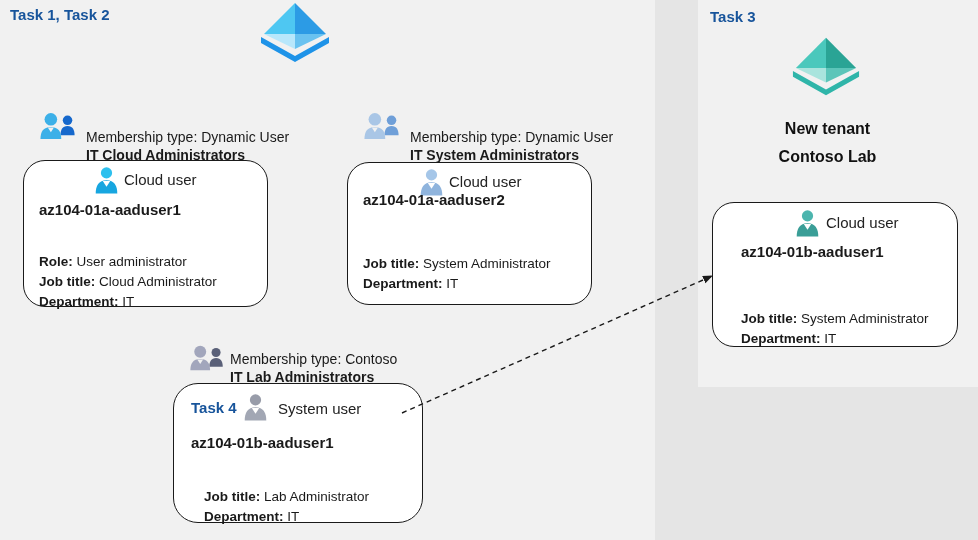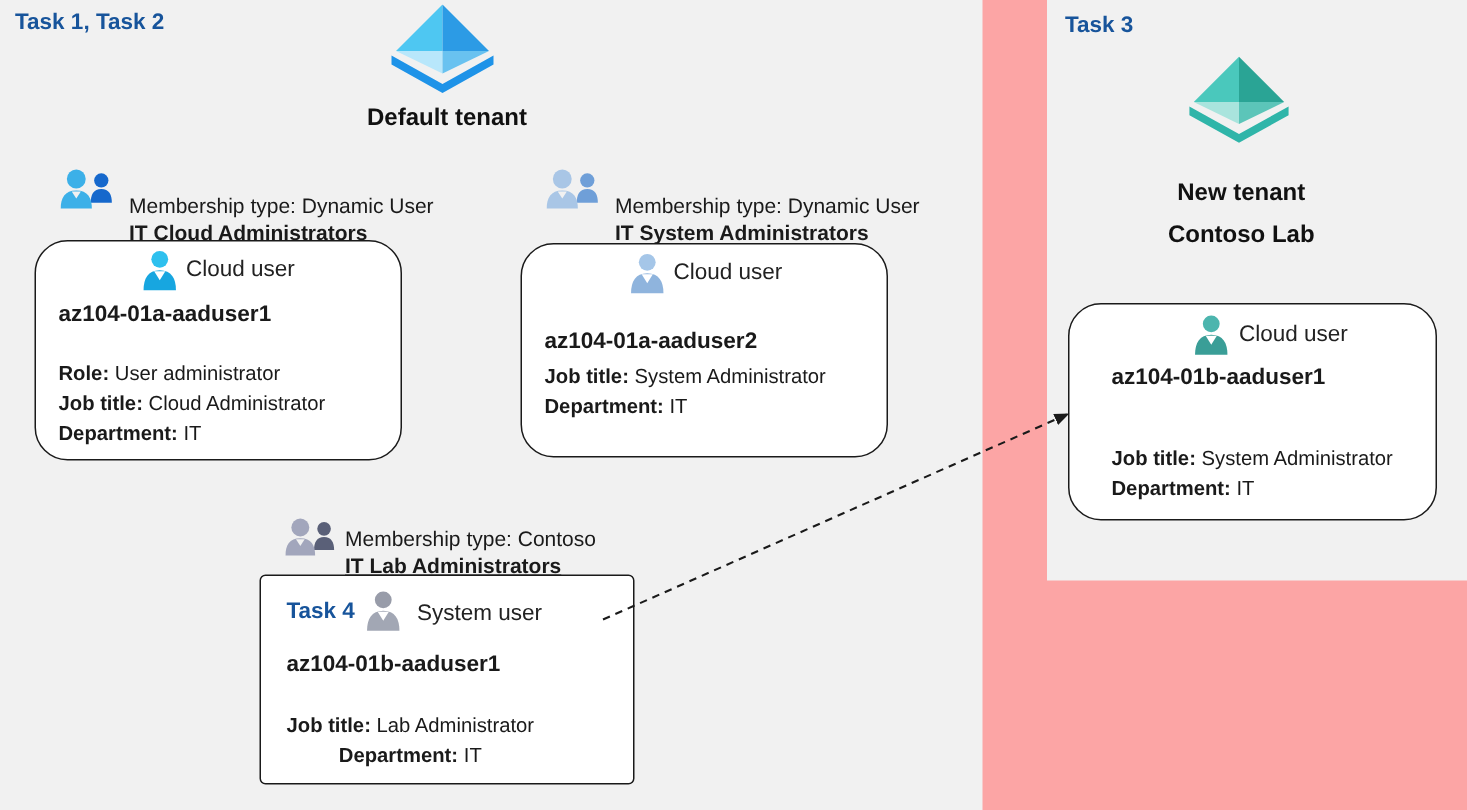--- a/index.html
+++ b/index.html
@@ -1,39 +1,39 @@
 <!DOCTYPE html>
 <html><head>
 <meta charset="utf-8">
 <style>
   html,body{margin:0;padding:0;background:#ffffff;}
   .canvas{
     position:relative;width:978px;height:540px;overflow:hidden;
     font-family:"Liberation Sans","DejaVu Sans",sans-serif;
-    color:#1a1a1a;background:#fca5a5;
+    color:#1a1a1a;background:#e5e5e5;
   }
   .panel{position:absolute;background:#f1f1f1;}
   .panel-left{left:0;top:0;width:655px;height:540px;}
   .panel-right{left:698px;top:0;width:280px;height:387px;}
 
   .task-label{position:absolute;font-size:15px;font-weight:bold;color:#17549b;white-space:nowrap;}
 
   .tenant-title{position:absolute;font-size:16px;font-weight:bold;text-align:center;color:#111;white-space:nowrap;}
 
   .group-name{position:absolute;font-size:14px;font-weight:bold;white-space:nowrap;margin-top:42px;}
   .membership{position:absolute;font-size:14px;white-space:nowrap;}
   .membership b{font-weight:normal;}
 
   .card{
     position:absolute;background:#ffffff;border:1.4px solid #1a1a1a;
     border-radius:22px;box-sizing:border-box;
   }
   .card-usertype{position:absolute;font-size:15px;color:#222;white-space:nowrap;}
   .card-username{position:absolute;font-size:15px;font-weight:bold;white-space:nowrap;}
-  .card-details{position:absolute;font-size:13.5px;line-height:20px;white-space:nowrap;}
+  .card-details{position:absolute;font-size:13.5px;line-height:20px;white-space:nowrap;margin-top:13px;}
   .card-details b{font-weight:bold;}
   .card-task{position:absolute;font-size:15px;font-weight:bold;color:#17549b;white-space:nowrap;}
 
   svg{position:absolute;display:block;}
   .overlay{left:0;top:0;pointer-events:none;}
 
   
   .t-blue .f1{fill:#4ec7f2}.t-blue .f2{fill:#2c9be5}.t-blue .f3{fill:#b8e7fb}.t-blue .f4{fill:#69c2f0}.t-blue .rim{fill:#1e93e8}
   .t-teal .f1{fill:#4ac8bc}.t-teal .f2{fill:#2aa495}.t-teal .f3{fill:#a9e4dd}.t-teal .f4{fill:#5cc5b9}.t-teal .rim{fill:#2fb5a9}
 
@@ -60,21 +60,20 @@
 
   <div class="task-label" style="left:10px;top:6px;">Task 1, Task 2</div>
 
   <svg class="tenant-icon t-blue" style="left:258px;top:3px;" width="74" height="62" viewBox="0 0 72 62" aria-hidden="true">
     <polygon class="f1" points="36,0 5,31 36,31"></polygon>
     <polygon class="f2" points="36,0 67,31 36,31"></polygon>
     <polygon class="f3" points="5,31 36,31 36,46"></polygon>
     <polygon class="f4" points="67,31 36,31 36,46"></polygon>
     <path class="rim" d="M2 34 L36 53 L70 34 L70 40 L36 59 L2 40 Z"></path>
   </svg>
-  <div class="tenant-title" style="left:222px;top:70px;width:152px;">Default tenant</div>
 
   <svg class="group-icon g1" style="left:38px;top:111px;" width="40" height="30" viewBox="0 0 42 30" aria-hidden="true">
     <circle class="back" cx="31" cy="9" r="5"></circle>
     <path class="back" d="M31 15 C25.6 15 23.6 19 23.6 24.6 L38.4 24.6 C38.4 19 36.4 15 31 15 Z"></path>
     <circle class="front" cx="13.5" cy="8" r="6.6"></circle>
     <path class="front" d="M13.5 16 C5.4 16 2.6 21.2 2.6 28.6 L24.4 28.6 C24.4 21.2 21.6 16 13.5 16 Z"></path>
     <path class="notch" d="M10.3 16.7 L13.5 21.6 L16.7 16.7 Z"></path>
   </svg>
   <div class="group-name" style="left:86px;top:105px;">IT Cloud Administrators</div>
   <div class="membership" style="left:86px;top:129px;">
@@ -110,50 +109,50 @@
     <span>Dynamic User</span>
   </div>
 
   <div class="card" style="left:347px;top:162px;width:245px;height:143px;">
     <svg class="person-icon p-steel" style="left:70px;top:5px;" width="27" height="30" viewBox="0 0 26 28" aria-hidden="true">
       <circle class="head" cx="13" cy="6.2" r="5.4"></circle>
       <path class="body" d="M13 13.2 C5.4 13.2 2.6 18.6 2.6 26 L23.4 26 C23.4 18.6 20.6 13.2 13 13.2 Z"></path>
       <path class="notch" d="M9.4 13.9 L13 19.6 L16.6 13.9 Z"></path>
     </svg>
     <div class="card-usertype" style="left:101px;top:10px;">Cloud user</div>
-    <div class="card-username" style="left:15px;top:56px;">az104-01a-aaduser2</div>
+    <div class="card-username" style="left:15px;top:28px;">az104-01a-aaduser2</div>
     <div class="card-details" style="left:15px;top:78px;">
       <div><b>Job title:</b> <span>System Administrator</span></div>
       <div><b>Department:</b> <span>IT</span></div>
     </div>
   </div>
 
   <svg class="group-icon g3" style="left:188px;top:344px;" width="38" height="28" viewBox="0 0 42 30" aria-hidden="true">
     <circle class="back" cx="31" cy="9" r="5"></circle>
     <path class="back" d="M31 15 C25.6 15 23.6 19 23.6 24.6 L38.4 24.6 C38.4 19 36.4 15 31 15 Z"></path>
     <circle class="front" cx="13.5" cy="8" r="6.6"></circle>
     <path class="front" d="M13.5 16 C5.4 16 2.6 21.2 2.6 28.6 L24.4 28.6 C24.4 21.2 21.6 16 13.5 16 Z"></path>
     <path class="notch" d="M10.3 16.7 L13.5 21.6 L16.7 16.7 Z"></path>
   </svg>
-  <div class="group-name" style="left:230px;top:327px;text-decoration:underline;">IT Lab Administrators</div>
+  <div class="group-name" style="left:230px;top:327px;">IT Lab Administrators</div>
   <div class="membership" style="left:230px;top:351px;">
     <b>Membership type:</b>
     <span>Contoso</span>
   </div>
 
-  <div class="card" style="left:173px;top:383px;width:250px;height:140px;border-radius:4px;">
+  <div class="card" style="left:173px;top:383px;width:250px;height:140px;border-radius:25px;">
     <div class="card-task" style="left:17px;top:15px;">Task 4</div>
     <svg class="person-icon p-gray" style="left:68px;top:9px;" width="27" height="30" viewBox="0 0 26 28" aria-hidden="true">
       <circle class="head" cx="13" cy="6.2" r="5.4"></circle>
       <path class="body" d="M13 13.2 C5.4 13.2 2.6 18.6 2.6 26 L23.4 26 C23.4 18.6 20.6 13.2 13 13.2 Z"></path>
       <path class="notch" d="M9.4 13.9 L13 19.6 L16.6 13.9 Z"></path>
     </svg>
     <div class="card-usertype" style="left:104px;top:16px;">System user</div>
     <div class="card-username" style="left:17px;top:50px;">az104-01b-aaduser1</div>
-    <div class="card-details" style="left:17px;top:90px;text-align:center;">
+    <div class="card-details" style="left:30px;top:90px;">
       <div><b>Job title:</b> <span>Lab Administrator</span></div>
       <div><b>Department:</b> <span>IT</span></div>
     </div>
   </div>
 
   <div class="task-label" style="left:710px;top:8px;">Task 3</div>
 
   <svg class="tenant-icon t-teal" style="left:791px;top:36px;" width="70" height="64" viewBox="0 0 72 62" aria-hidden="true">
     <polygon class="f1" points="36,0 5,31 36,31"></polygon>
     <polygon class="f2" points="36,0 67,31 36,31"></polygon>

